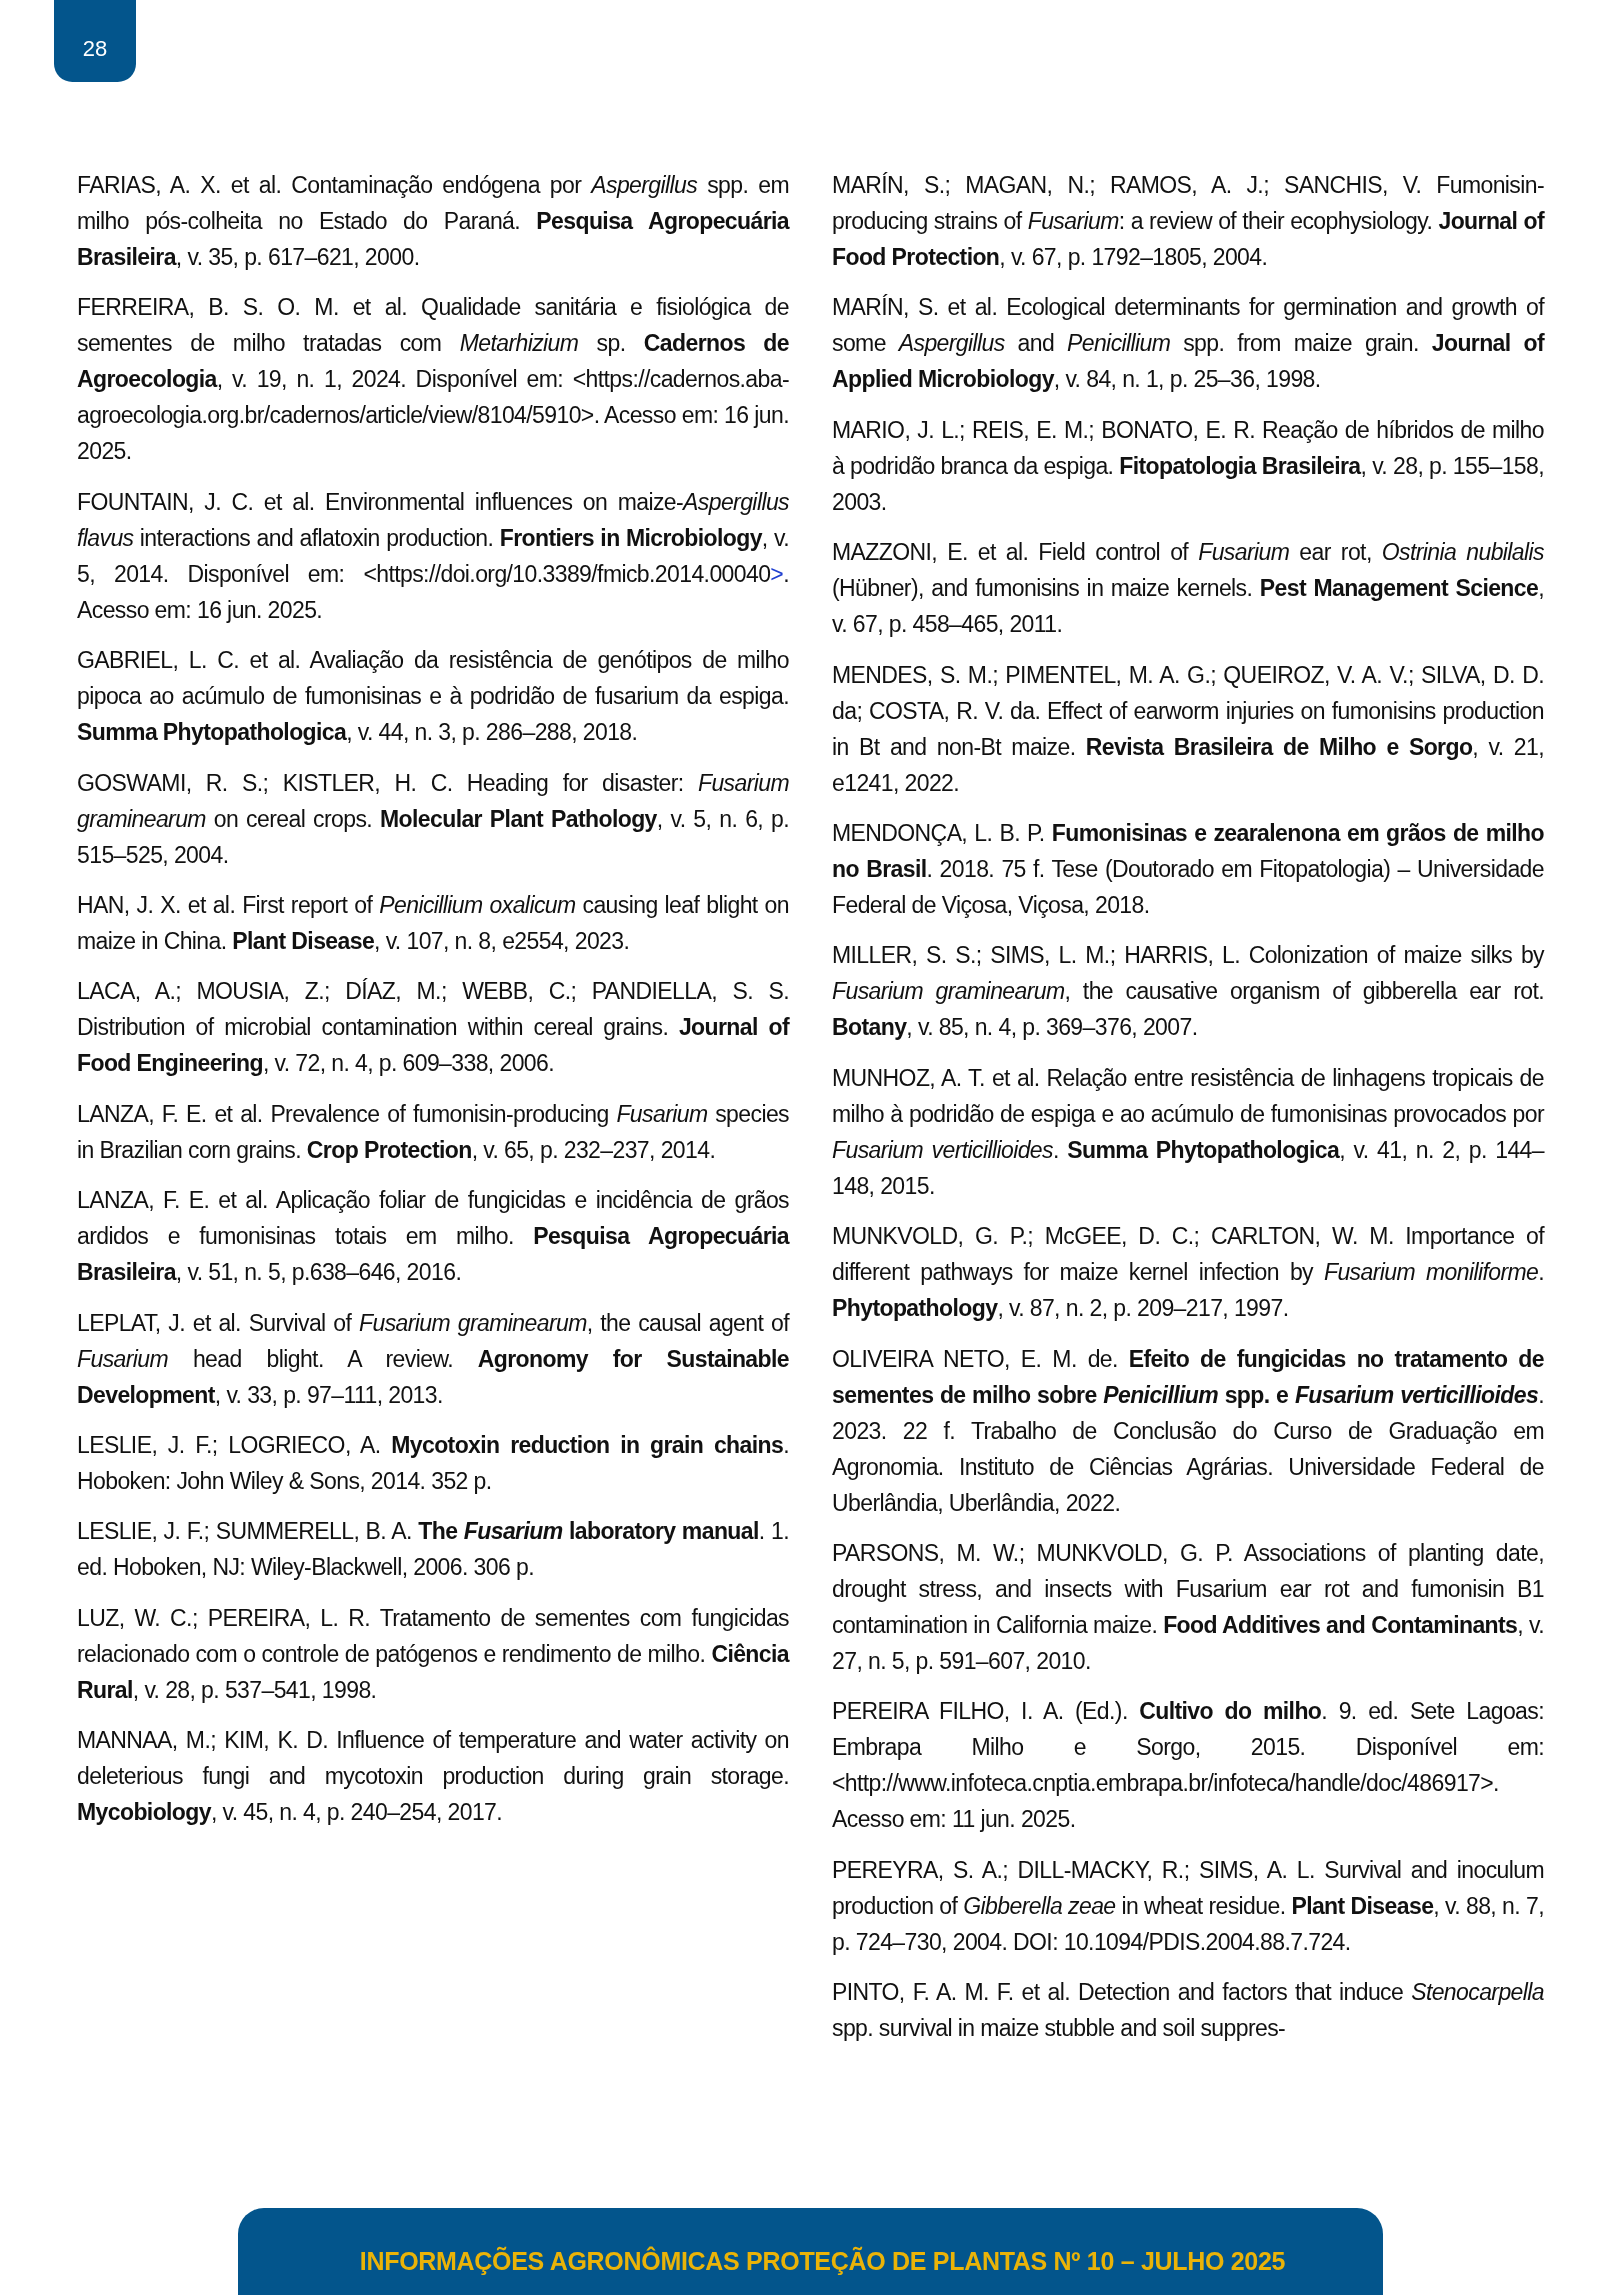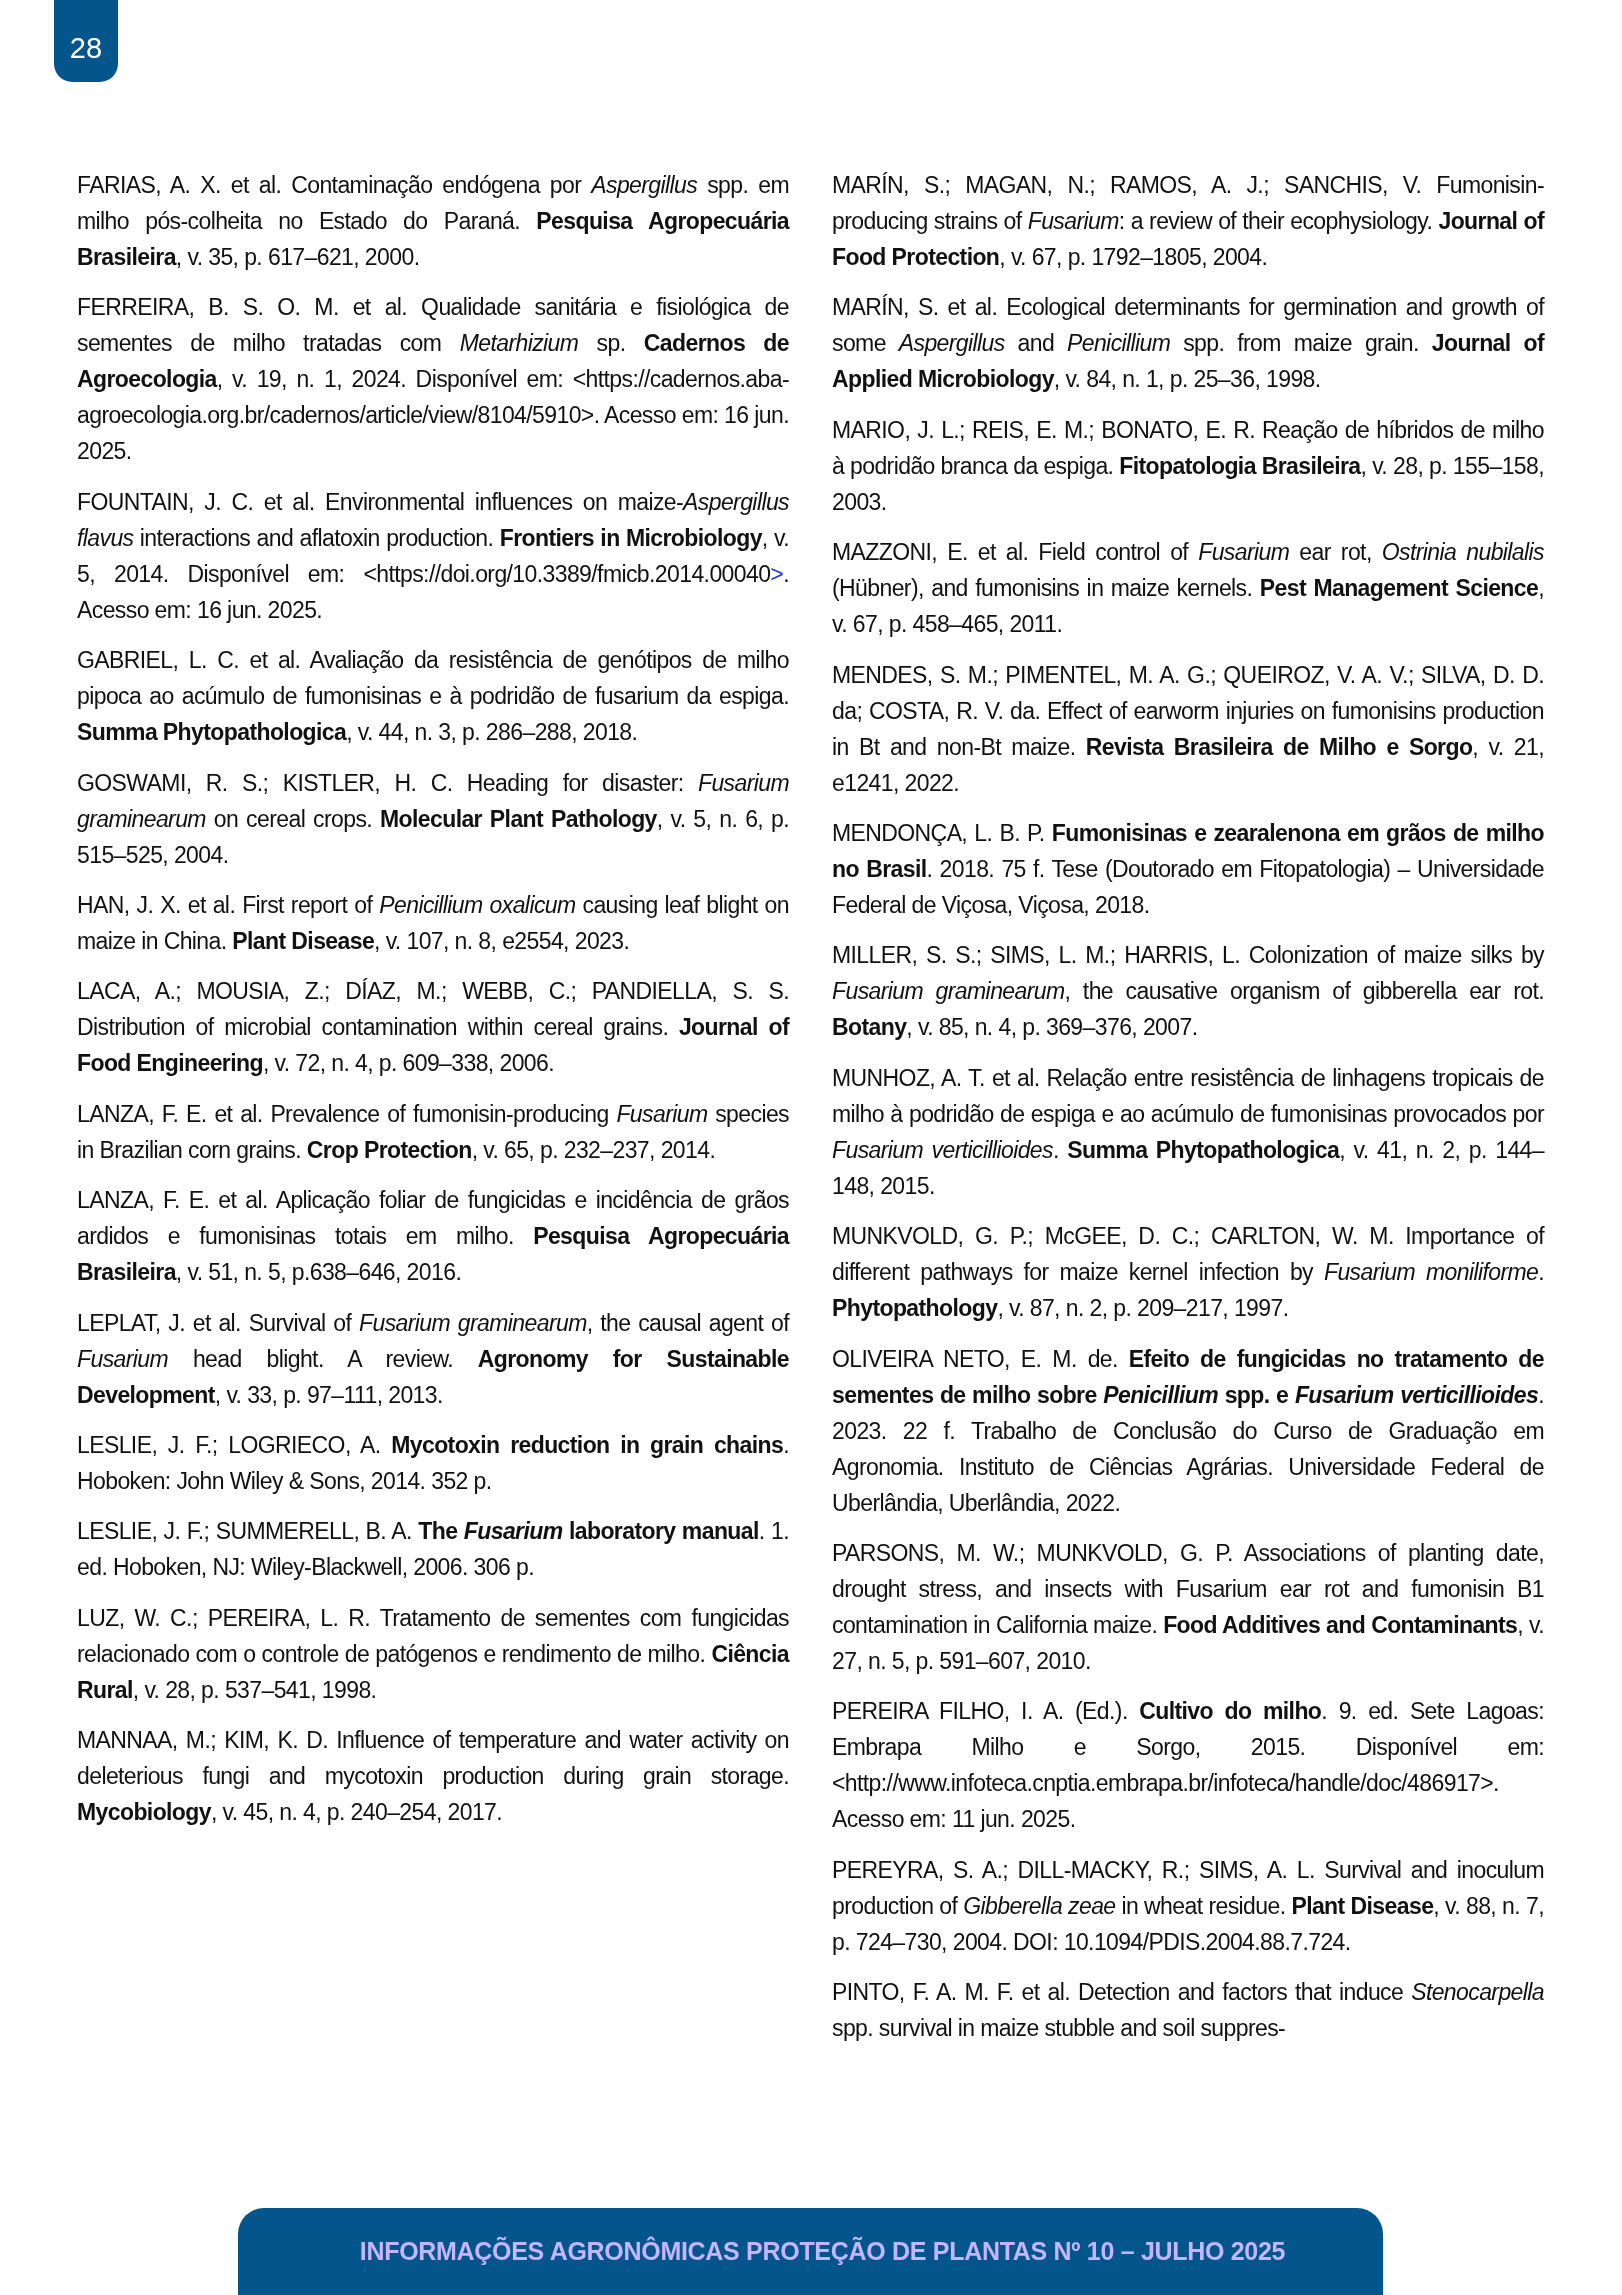--- a/index.html
+++ b/index.html
@@ -1,35 +1,35 @@
 <!DOCTYPE html>
 <html style="font-size:10.5px"><head>
 <meta charset="utf-8">
 <style>
   html, body { margin:0; padding:0; background:#ffffff; }
   body { width:1623px; height:2295px; position:relative; overflow:hidden;
          font-family:"Liberation Sans", sans-serif; color:#111111; }
-  .page-badge { position:absolute; left:54px; top:0; width:64px; height:82px;
+  .page-badge { position:absolute; left:54px; top:0; width:82px; height:82px;
          background:#03558c; border-radius:0 0 18.3px 18.3px; color:#ffffff;
-         font-family:"Liberation Sans", sans-serif; font-size:29px;
+         font-family:"Liberation Sans", sans-serif; font-size:22px;
          display:flex; align-items:center; justify-content:center; padding-top:15px; box-sizing:border-box; }
   .column { position:absolute; top:167px; width:712px; }
   .col-left { left:77px; }
   .col-right { left:832px; }
   .ref { font-family:"Liberation Sans Narrow","Liberation Sans", sans-serif;
          font-size:23px; line-height:36px; text-align:justify; margin:0 0 14.4px 0;
          letter-spacing:-0.6px; word-spacing:0px; hyphens:none; }
   .ref .b { font-weight:bold; }
   .ref .i { font-style:italic; }
   .ref .bi { font-weight:bold; font-style:italic; }
   .ref .lnk { color:#1f3fd0; }
   .footer-bar { position:absolute; left:238px; top:2208px; width:1145px; height:87px;
          background:#03558c; border-radius:26px 26px 0 0; }
-  .footer-text { position:absolute; left:0; right:0; top:29px; text-align:center;
-         color:#c4b5fd; font-family:"Liberation Sans", sans-serif; font-weight:bold;
+  .footer-text { position:absolute; left:0; right:0; top:39px; text-align:center;
+         color:#eab308; font-family:"Liberation Sans", sans-serif; font-weight:bold;
          font-size:25px; letter-spacing:-0.3px;padding-left:24px; }
 </style>
 </head>
 <body>
 
 <div class="page-badge">
   <span>28</span>
 </div>
 
 <div class="column col-left">

